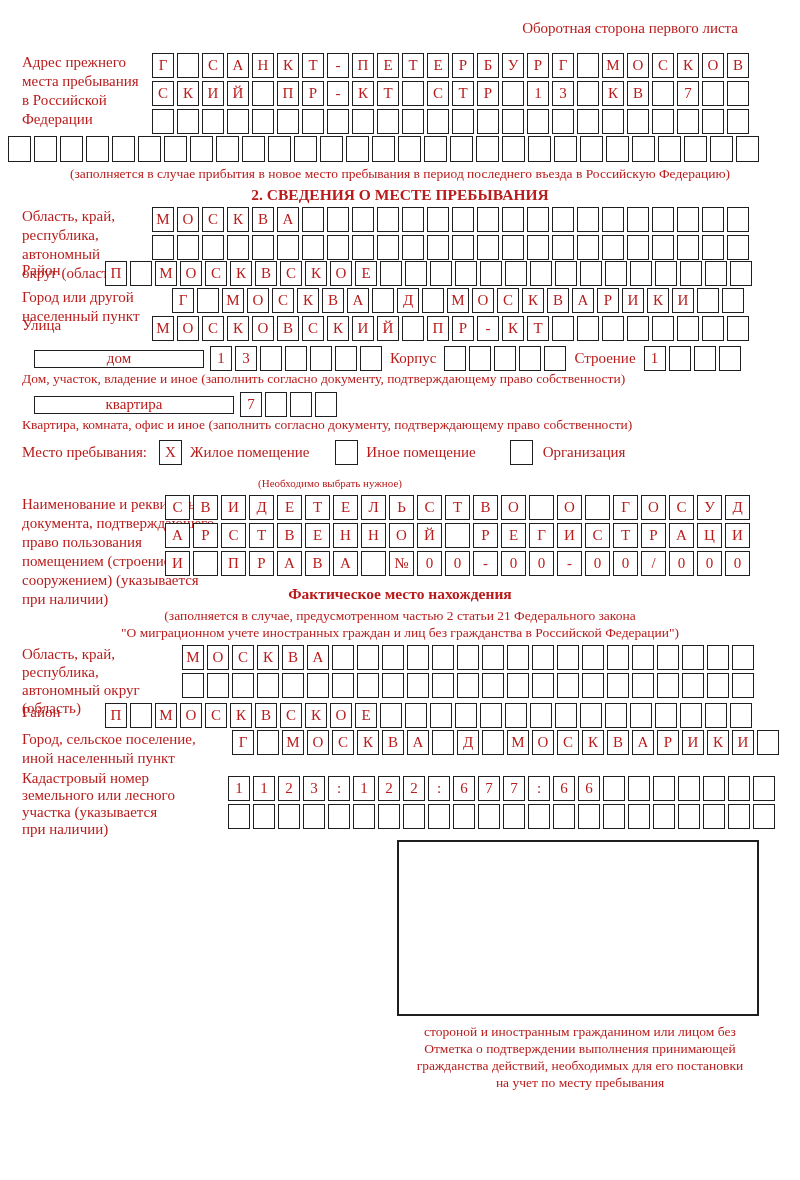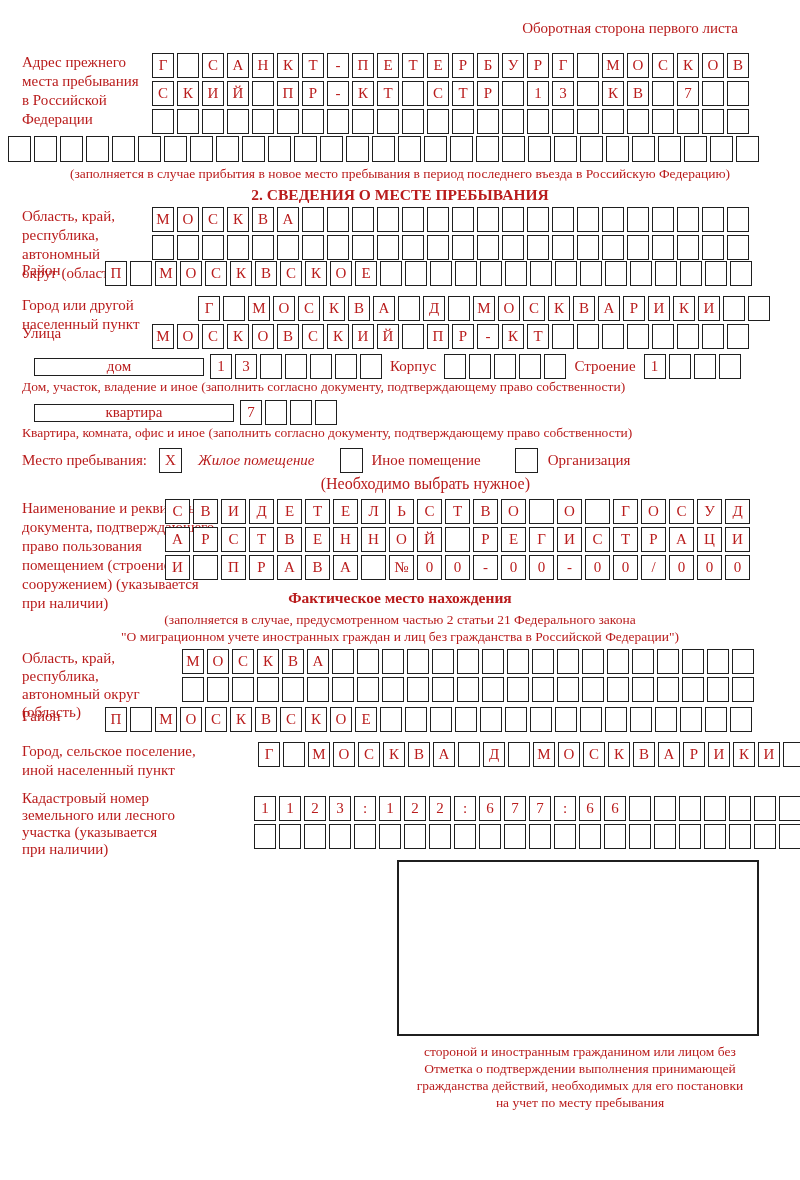--- a/index.html
+++ b/index.html
@@ -33,29 +33,29 @@
     font-size:15px; flex:0 0 auto; background:#fff;
   }
   .house-row { display:flex; align-items:center; padding-left:34px; margin-top:5px; }
   .inline-lbl { font-size:15px; margin:0 8px; white-space:nowrap; }
   .place-row { display:flex; align-items:center; padding-left:22px; margin-top:7px; font-size:15px; }
   .chk {
     box-sizing:border-box; width:23px; height:25px; border:1.5px solid #1f1f1f;
     display:flex; align-items:center; justify-content:center; font-size:15px;
     flex:0 0 auto; background:#fff;
   }
-  .choose-note { margin-left:130px; width:400px; text-align:right; font-size:16px; margin-top:2px; }
+  .choose-note { margin-left:130px; width:400px; text-align:center; font-size:11px; margin-top:12px; }
   .fact-title { text-align:center; font-weight:bold; font-size:15.5px; margin-top:5px; }
   .fact-note { text-align:center; font-size:13.5px; line-height:17px; margin-top:4px; }
   .stamp-box {
     box-sizing:border-box; margin-left:397px; margin-top:2px;
     width:362px; height:176px; border:2px solid #1f1f1f; background:#fff;
   }
   .stamp-caption { margin-left:370px; width:420px; text-align:center; font-size:13.5px; line-height:17px; margin-top:7px; }
-  .mt2{margin-top:10px;gap:26px;} .mt3{margin-top:3px;} .mt4{margin-top:4px;} .mt6{margin-top:6px;}
+  .mt2{margin-top:2px;} .mt3{margin-top:3px;} .mt4{margin-top:4px;} .mt6{margin-top:6px;}
 </style>
 </head>
 <body>
 
 <div class="page">
 
   <div class="hdr">Оборотная сторона первого листа</div>
 
   <div class="block" style="margin-top:16px;">
     <div class="lbl" style="width:130px;">
@@ -377,21 +377,21 @@
         <span class="cell"></span>
         <span class="cell"></span>
         <span class="cell"></span>
       </div>
   </div>
   <div class="desc">Квартира, комната, офис и иное (заполнить согласно документу, подтверждающему право собственности)</div>
 
   <div class="place-row">
     <span>Место пребывания:</span>
     <span class="chk" style="margin-left:12px;">X</span>
-    <span style="margin-left:16px;font-style:italic;">Жилое помещение</span>
+    <span style="margin-left:8px;">Жилое помещение</span>
     <span class="chk" style="margin-left:26px;"></span>
     <span style="margin-left:8px;">Иное помещение</span>
     <span class="chk" style="margin-left:34px;"></span>
     <span style="margin-left:10px;">Организация</span>
   </div>
   <div class="choose-note">(Необходимо выбрать нужное)</div>
 
   <div class="block mt6">
     <div class="lbl" style="width:143px;">
       <div>Наименование и реквизиты</div>

